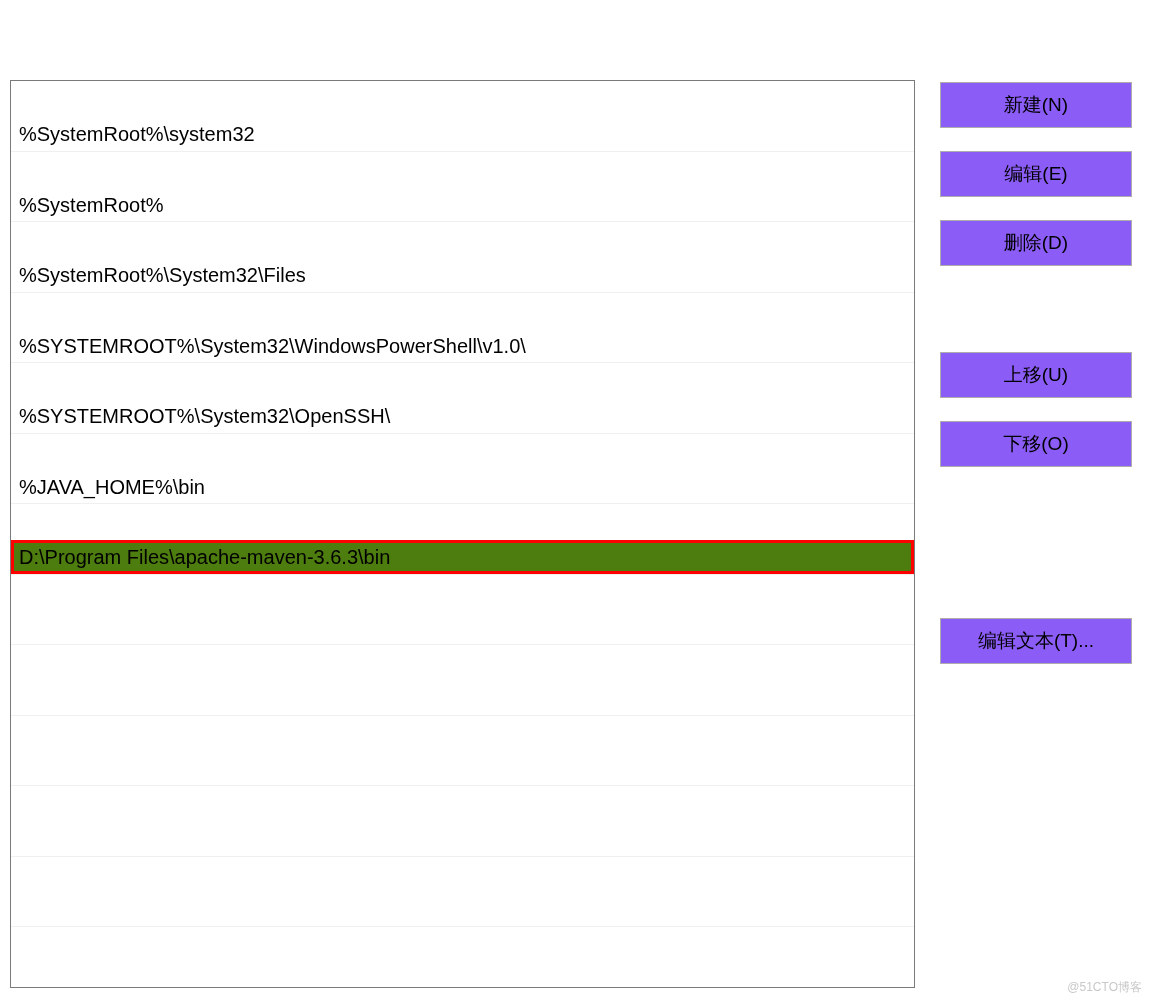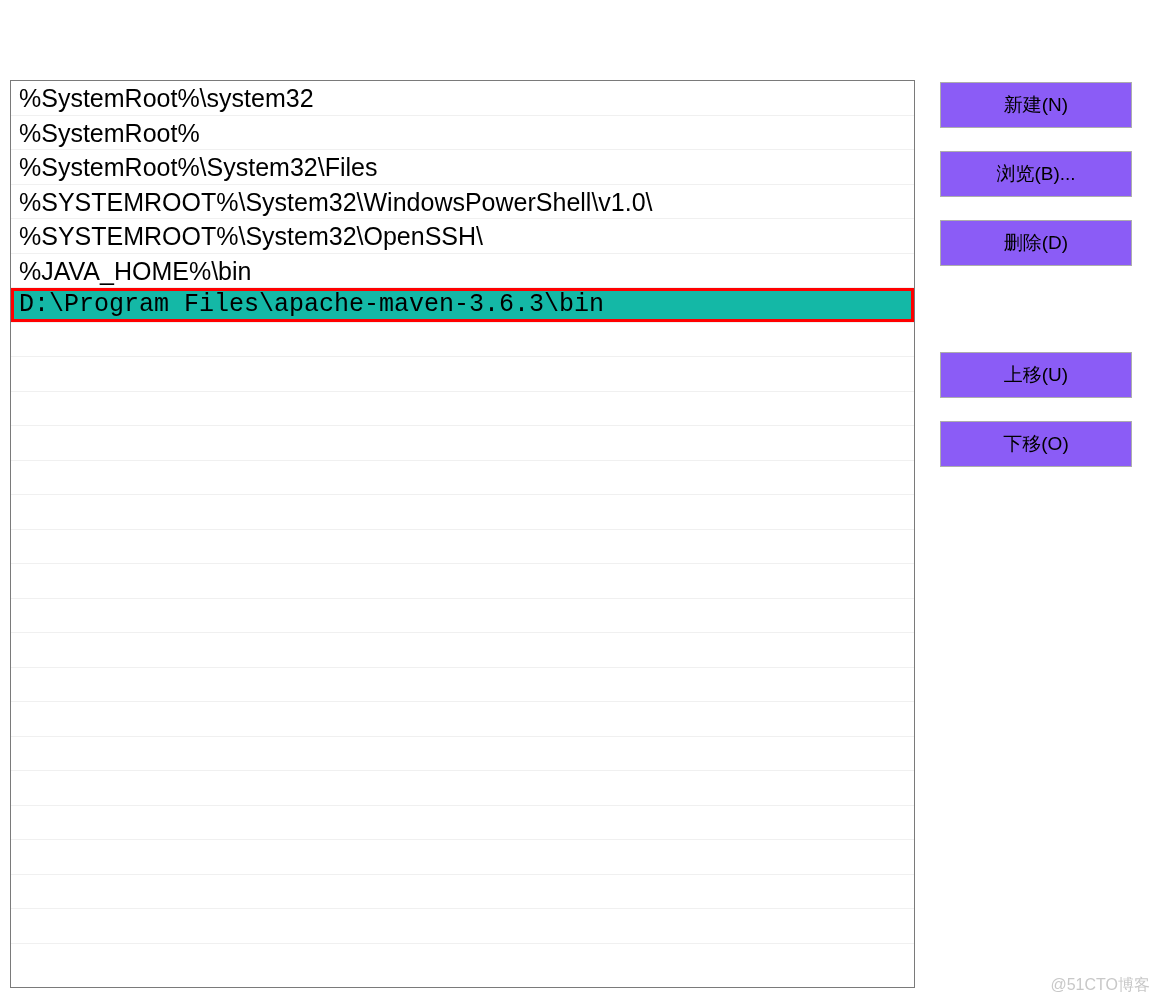--- a/index.html
+++ b/index.html
@@ -24,30 +24,30 @@
       width: 905px;
       height: 908px;
       border: 1px solid #7a7a7a;
       background: #fff;
       overflow: hidden;
     }
     .path-item {
       height: 34.5px;
       line-height: 34.5px;
       padding: 0 8px;
-      font-size: 25px;
+      font-size: 20px;
       color: #000;
       border-bottom: 1px solid #f0f0f0;
       white-space: nowrap;
       overflow: hidden;
       cursor: default;
+      margin-top: 36px;
     }
     .path-item.selected {
-      background: #14b8a6;
-      font-family: Liberation Mono, monospace;
+      background: #4d7c0f;
     }
     .path-item.highlighted {
       box-shadow: inset 0 0 0 3px #ff0000;
       position: relative;
       z-index: 2;
     }
     .path-item.empty-row {
       border-bottom: 1px solid #f0f0f0;
     }
     .button-column {
@@ -69,22 +69,22 @@
     }
     .spacer-small {
       height: 40px;
     }
     .spacer-large {
       height: 105px;
     }
     .watermark {
       position: absolute;
       bottom: 10px;
-      right: 12px;
-      font-size: 16px;
+      right: 20px;
+      font-size: 12px;
       color: #c8c8c8;
       font-family: "Microsoft YaHei", sans-serif;
     }
   </style>
 </head>
 <body>
 
 <div class="dialog-container">
   <div class="path-listbox">
     <div class="path-item">%SystemRoot%\system32</div>
@@ -109,22 +109,23 @@
     <div class="path-item empty-row"></div>
     <div class="path-item empty-row"></div>
     <div class="path-item empty-row"></div>
     <div class="path-item empty-row"></div>
     <div class="path-item empty-row"></div>
     <div class="path-item empty-row"></div>
   </div>
 
   <div class="button-column">
     <button class="win-button">新建(N)</button>
-    <button class="win-button">浏览(B)...</button>
+    <button class="win-button">编辑(E)</button>
     <button class="win-button">删除(D)</button>
     <div class="spacer-small"></div>
     <button class="win-button">上移(U)</button>
     <button class="win-button">下移(O)</button>
     <div class="spacer-large"></div>
+    <button class="win-button">编辑文本(T)...</button>
   </div>
 </div>
 
 <div class="watermark">@51CTO博客</div>
 
 </body></html>

